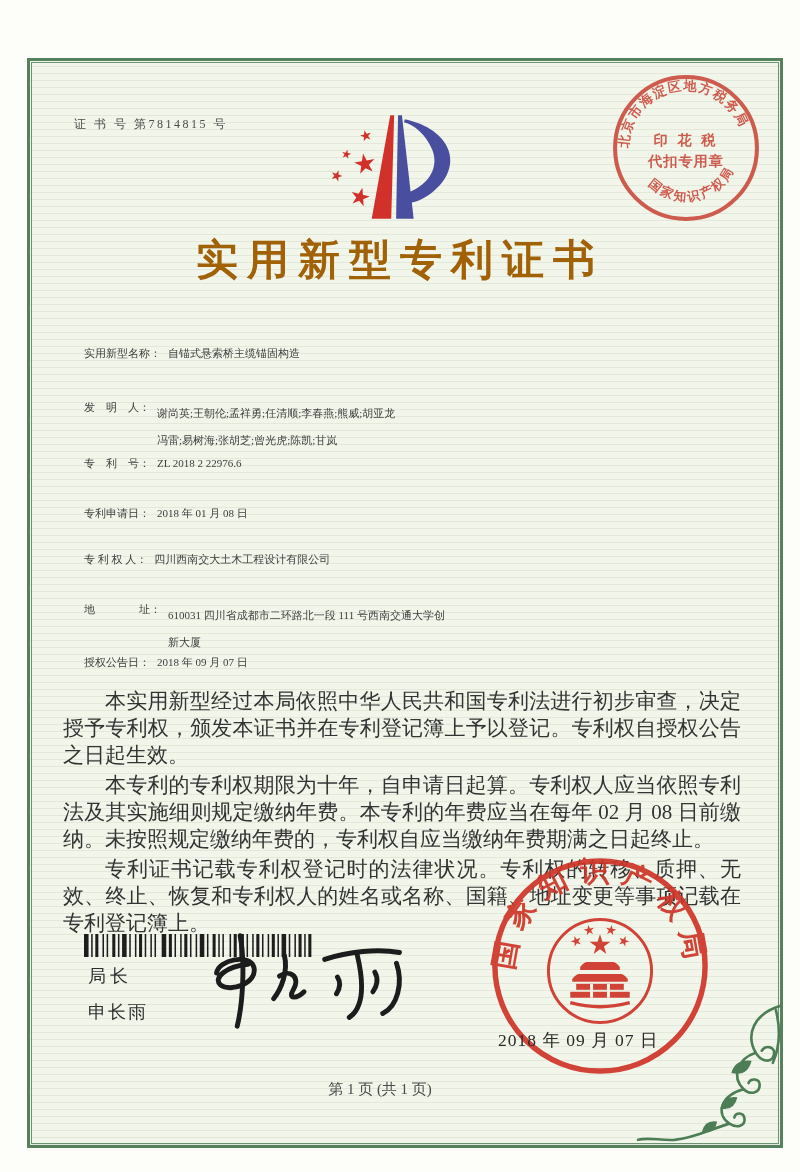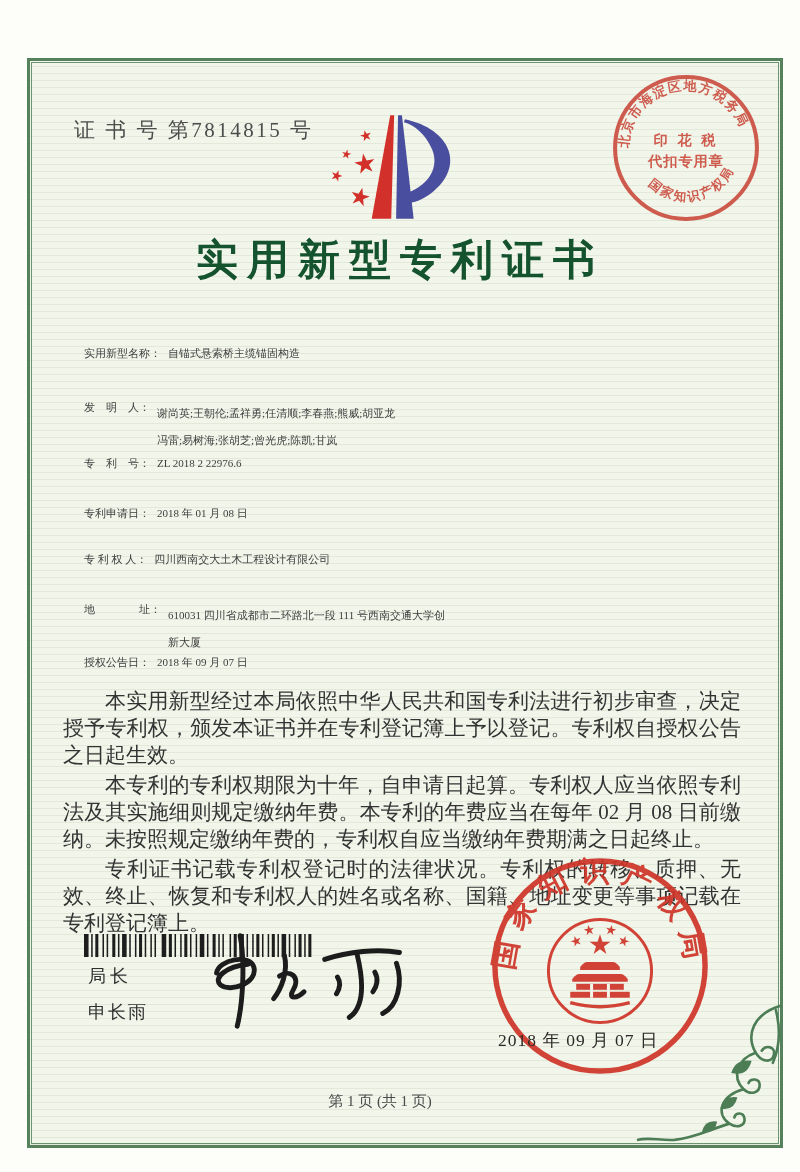--- a/index.html
+++ b/index.html
@@ -4,41 +4,41 @@
 <style>
   html,body{margin:0;padding:0;background:#ffffff;}
   .page{position:relative;width:800px;height:1172px;background:#fdfdfa;overflow:hidden;
         font-family:"Liberation Serif","DejaVu Serif",serif;color:#3f3f3f;}
   
   .frame{position:absolute;left:27px;top:58px;right:17px;bottom:24px;
          border:3px solid #55815d;background-color:#f2f5ea;
          background-image:repeating-linear-gradient(0deg,rgba(130,160,120,0.14) 0 1px,transparent 1px 7px);}
   .frame::after{content:"";position:absolute;inset:1px;border:1px solid #6b9372;pointer-events:none;}
   .flourish{position:absolute;right:16px;bottom:20px;width:152px;height:152px;}
-  .cert-no{position:absolute;left:74px;top:116px;font-size:21px;letter-spacing:2.5px;color:#4c4c4c;text-align:right;}
+  .cert-no{position:absolute;left:74px;top:116px;font-size:12px;letter-spacing:2.5px;color:#4c4c4c;text-align:right;}
   .logo{position:absolute;left:322px;top:108px;width:156px;height:120px;}
   .tax-seal{position:absolute;left:610px;top:72px;width:152px;height:152px;opacity:.82;}
   .title{position:absolute;left:0;top:232px;width:100%;margin:0;text-align:center;
-         font-size:42px;font-weight:bold;letter-spacing:9px;color:#14532d;font-family:Liberation Mono, monospace;}
+         font-size:42px;font-weight:bold;letter-spacing:9px;color:#a16207;font-family:Liberation Mono, monospace;}
   .row{position:absolute;left:84px;font-size:11px;white-space:nowrap;color:#3e3e3e;}
   .row .val{margin-left:7px;}
   .row.multi{display:flex;}
   .row.multi .val div{line-height:27px;white-space:nowrap;}
   .grant-no{left:455px;}
   .paras{position:absolute;left:63px;top:688px;width:678px;font-size:21px;line-height:27px;
          text-align:justify;color:#333;}
   .paras p{margin:0 0 3px 0;text-indent:2em;}
   .barcode{position:absolute;left:84px;top:934px;width:306px;height:23px;}
   .post{position:absolute;left:88px;font-size:18px;letter-spacing:4px;color:#303030;}
   .post.t1{top:964px;} .post.t2{top:1000px;letter-spacing:2px;}
   .signature{position:absolute;left:188px;top:922px;width:238px;height:118px;}
   .cnipa-seal{position:absolute;left:486px;top:852px;width:228px;height:228px;opacity:.92;}
   .seal-date{position:absolute;left:498px;top:1028px;width:220px;font-size:17.5px;letter-spacing:1px;
              color:#2c2a27;z-index:5;}
-  .footer{position:absolute;left:0;top:1080px;width:760px;text-align:center;font-size:15px;color:#4a4a4a;margin-top:12px;}
+  .footer{position:absolute;left:0;top:1080px;width:760px;text-align:center;font-size:15px;color:#4a4a4a;}
   .seal-text{font-weight:bold;}
 </style>
 </head>
 <body>
 
 <div class="page">
 
   <svg width="0" height="0" style="position:absolute" aria-hidden="true">
     <defs>
       <path id="star" d="M0,-1 L0.2245,-0.309 L0.951,-0.309 L0.3633,0.118 L0.5878,0.809 L0,0.382 L-0.5878,0.809 L-0.3633,0.118 L-0.951,-0.309 L-0.2245,-0.309 Z"></path>

